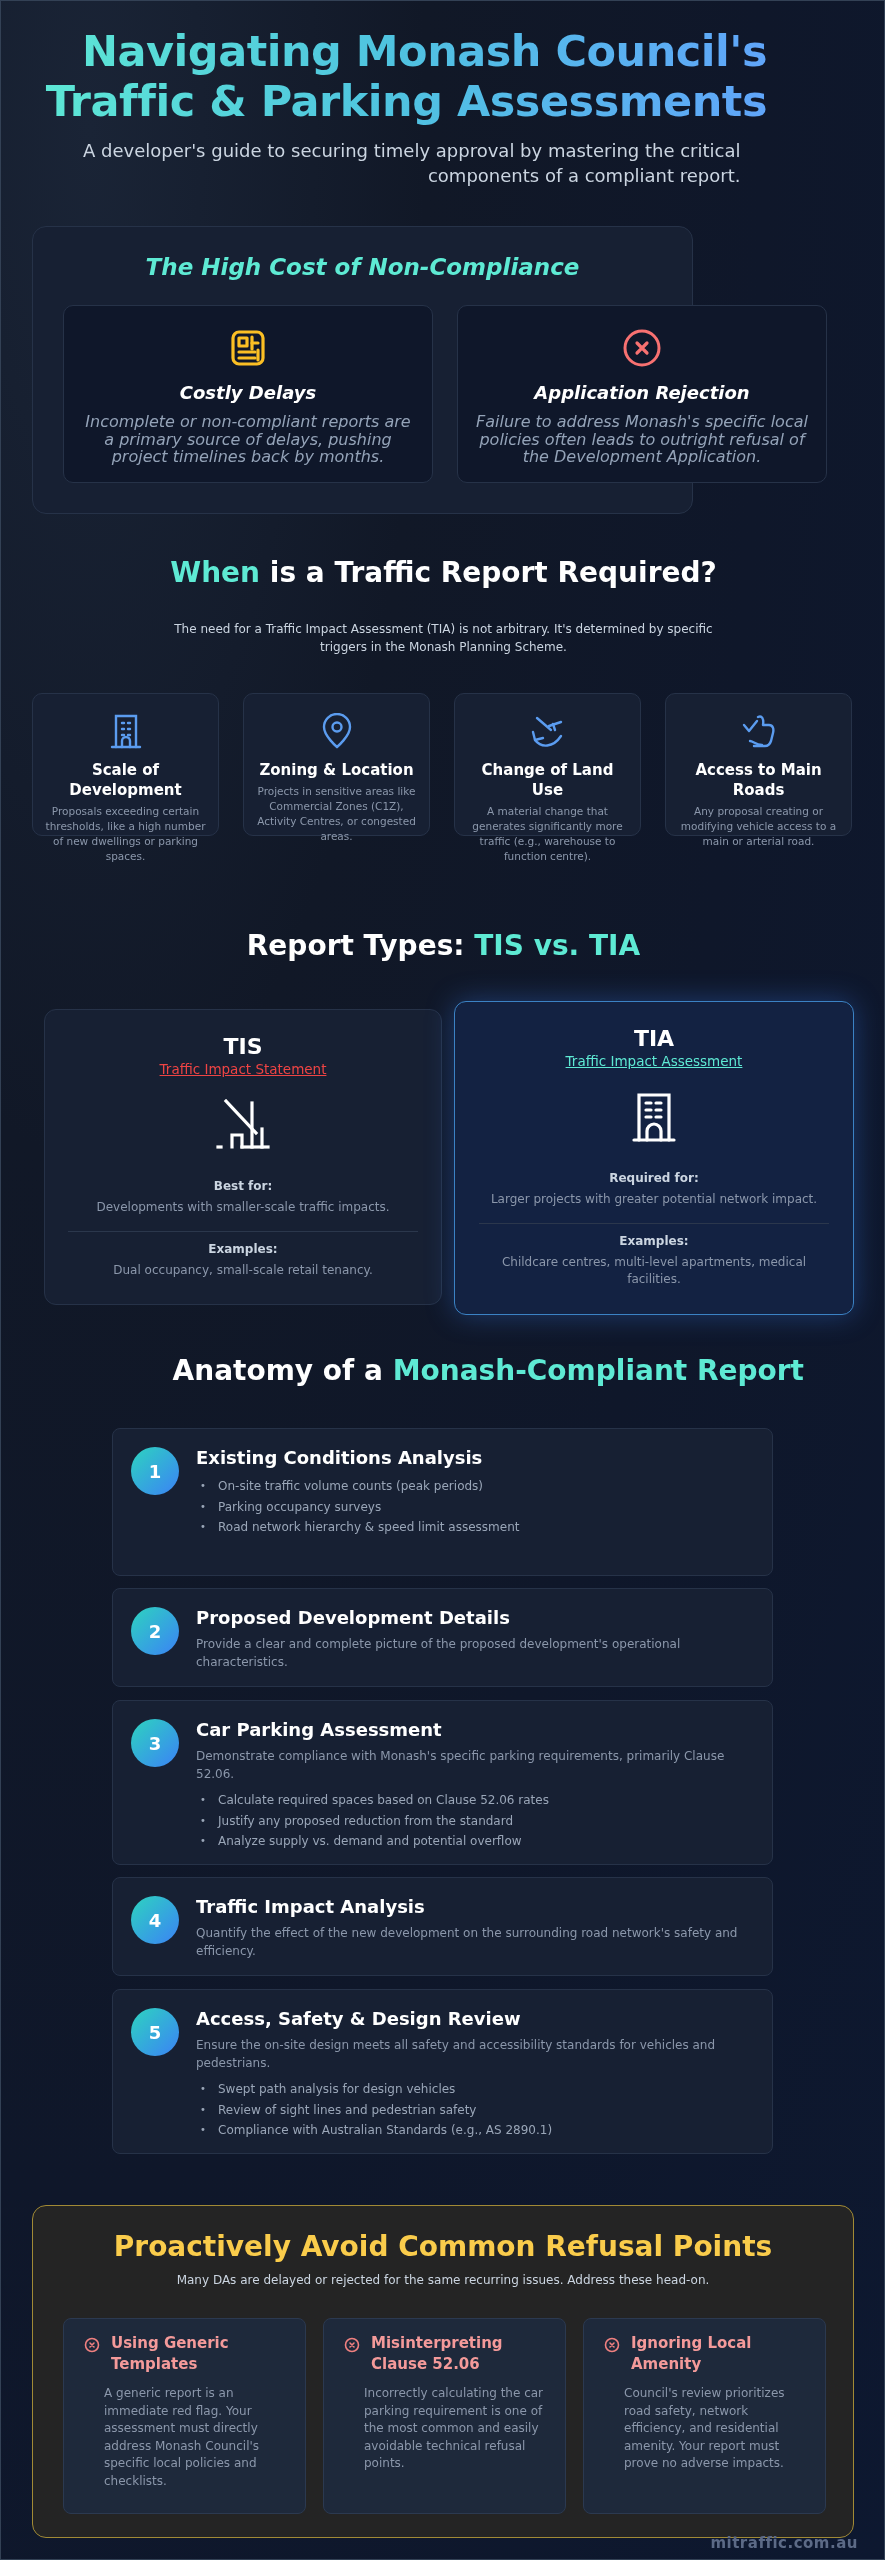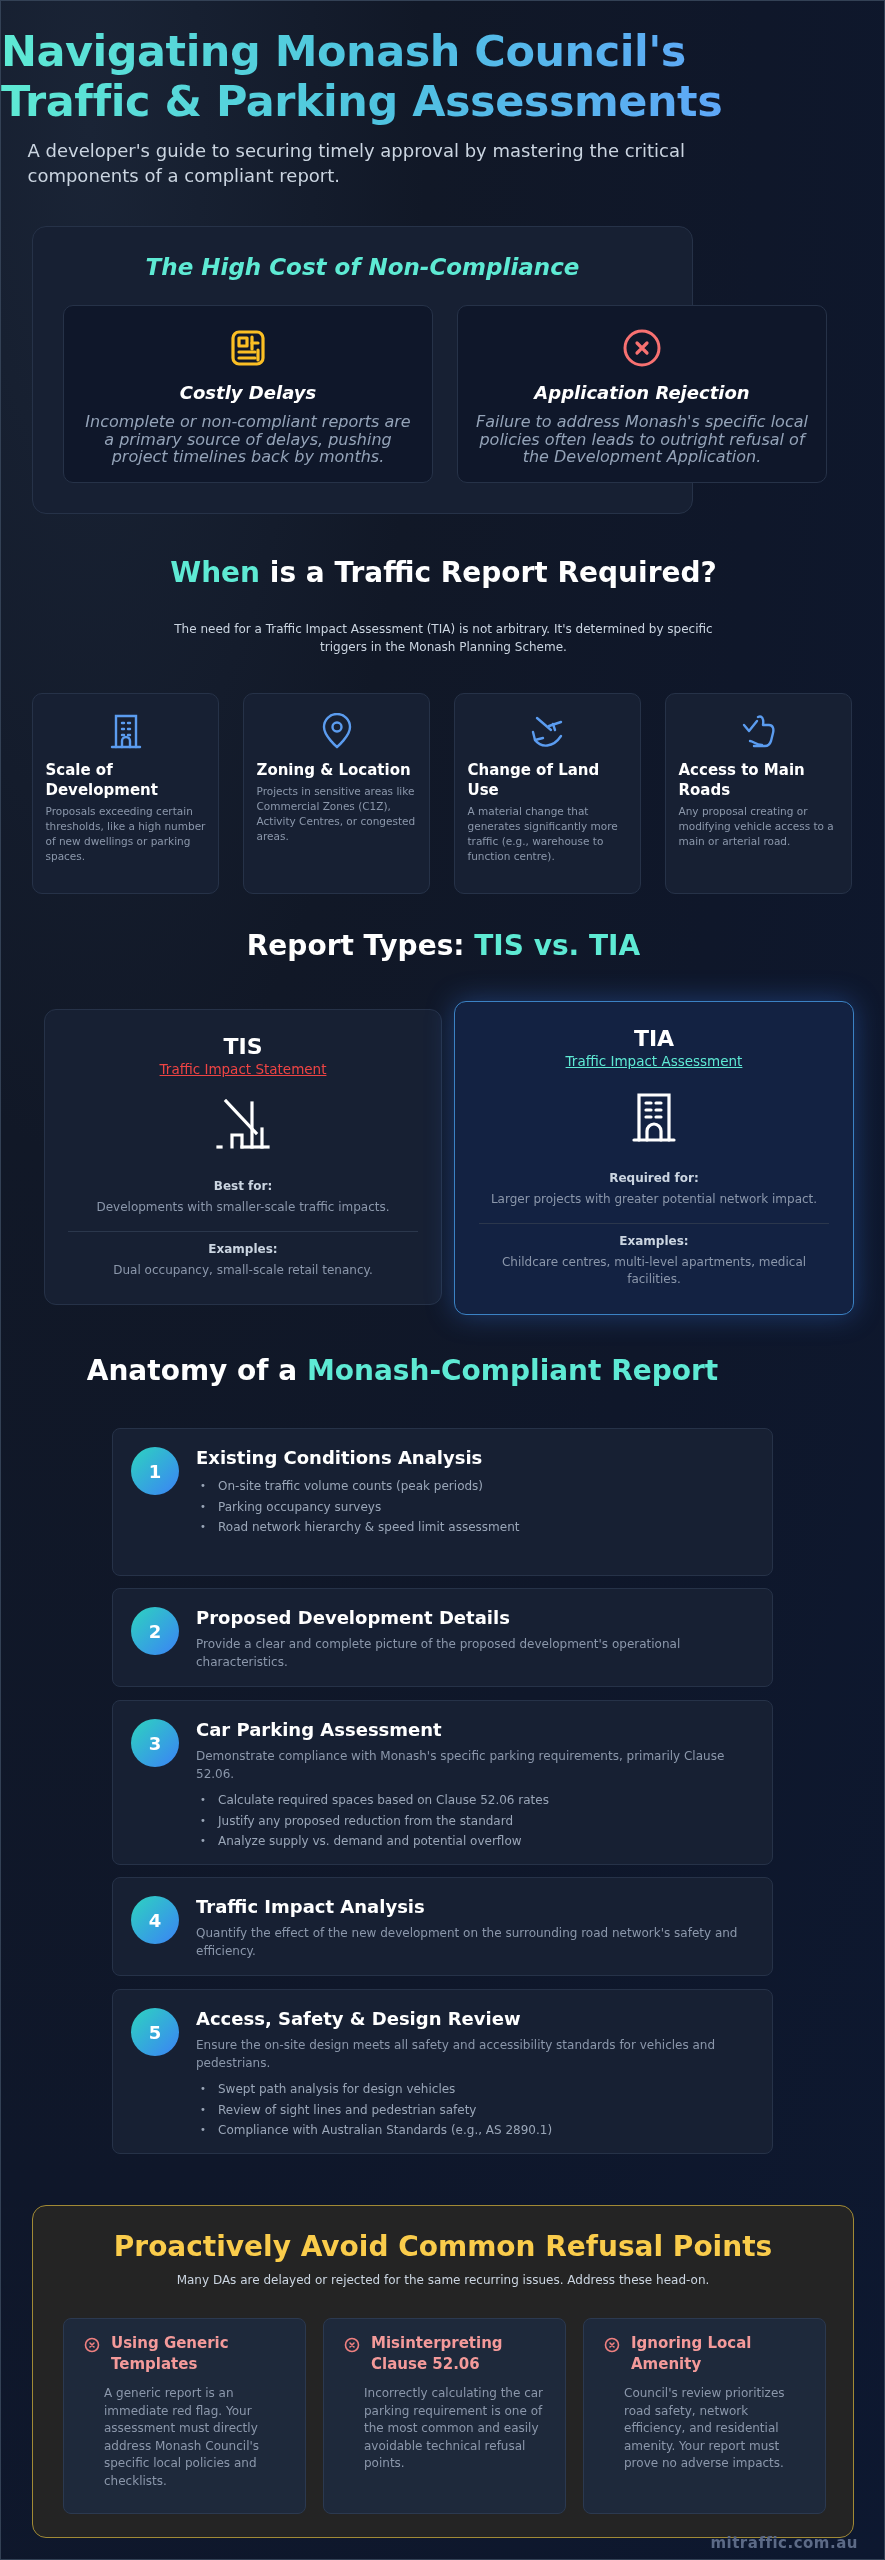--- a/index.html
+++ b/index.html
@@ -12,21 +12,21 @@
   .page {
     width: 885px;
     height: 2560px;
     position: relative;
     overflow: hidden;
     background: radial-gradient(ellipse at 10% 5%, #1a2436 0%, #111827 30%, #0f172a 60%, #0d1830 100%);
     border: 1px solid #334155;
   }
 
   
-  .hero { position: absolute; left: 0; top: 25px; width: 753px; text-align: left; }
+  .hero { position: absolute; left: 13px; top: 25px; width: 753px; text-align: right; }
   .hero h1 {
     font-family: "DejaVu Sans", sans-serif;
     font-weight: bold; font-size: 43px; line-height: 50px;
     background: linear-gradient(90deg, #5eead4 0%, #4fc3e0 50%, #60a5fa 100%);
     -webkit-background-clip: text; background-clip: text; color: transparent;
     letter-spacing: -0.5px;
   }
   .hero p {
     margin: 12px auto 0; width: 700px;
     font-size: 18px; line-height: 25px; color: #cbd5e1;
@@ -54,22 +54,22 @@
     position: absolute; left: 0; top: 555px; width: 885px; text-align: center;
     font-size: 28px; font-weight: bold; color: #ffffff;
   }
   .accent { color: #5eead4; }
   .when-sub {
     position: absolute; left: 170px; top: 620px; width: 545px; text-align: center;
     font-size: 12px; line-height: 17.5px; color: #cbd5e1;
   }
   .triggers { position: absolute; left: 31px; top: 692px; display: flex; gap: 24px; }
   .trigger {
-    width: 187px; height: 201px; background: #172033; border: 1px solid #263248; border-radius: 10px;
-    text-align: left; padding-top: 18px;
+    width: 187px; height: 143px; background: #172033; border: 1px solid #263248; border-radius: 10px;
+    text-align: center; padding-top: 18px;
   }
   .trigger .icon { height: 38px; display: flex; justify-content: center; align-items: center; }
   .trigger h3 { font-size: 15px; line-height: 20px; color: #ffffff; margin: 10px auto 0; font-weight: bold; width: 160px; }
   .trigger p { font-size: 10.5px; line-height: 15px; color: #8b97ab; margin: 4px auto 0; width: 160px; }
 
   
   .types-title {
     position: absolute; left: 0; top: 928px; width: 885px; text-align: center;
     font-size: 28px; font-weight: bold; color: #ffffff;
   }
@@ -87,21 +87,21 @@
   .tis .full { color: #ef4444; text-decoration: underline; }
   .tia .full { color: #5eead4; text-decoration: underline; }
   .type-card .icon { height: 60px; margin-top: 18px; display: flex; justify-content: center; align-items: center; }
   .type-card .label { font-size: 12px; font-weight: bold; color: #cbd5e1; margin-top: 24px; }
   .type-card .val { font-size: 12px; line-height: 17.5px; color: #8b97ab; margin: 6px auto 0; width: 340px; }
   .type-card hr { border: none; border-top: 1px solid #2b374c; width: 350px; margin: 14px auto 0; }
   .type-card .label2 { margin-top: 10px; }
 
   
   .anat-title {
-    position: absolute; left: 0; top: 1353px; width: 803px; text-align: center;
+    position: absolute; left: 0; top: 1353px; width: 803px; text-align: right;
     font-size: 28px; font-weight: bold; color: #ffffff;
   }
   .step {
     position: absolute; left: 111px; width: 661px;
     background: #172033; border: 1px solid #263248; border-radius: 8px;
   }
   .step .num {
     position: absolute; left: 18px; top: 18px; width: 48px; height: 48px; border-radius: 50%;
     background: linear-gradient(135deg, #2dd4bf 0%, #3b82f6 100%);
     color: #ffffff; font-weight: bold; font-size: 18px; display: flex; align-items: center; justify-content: center;

